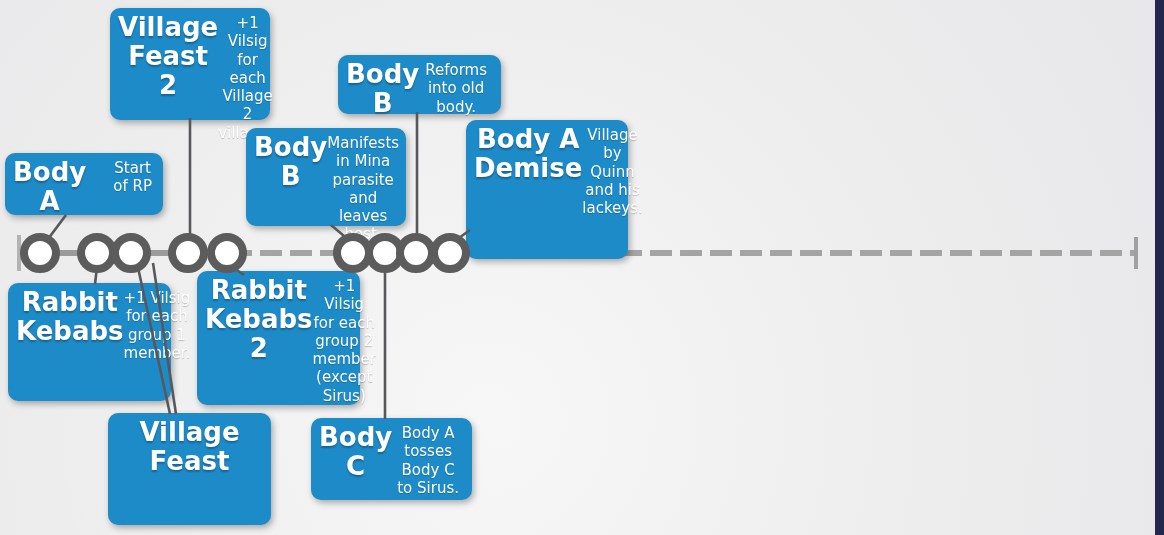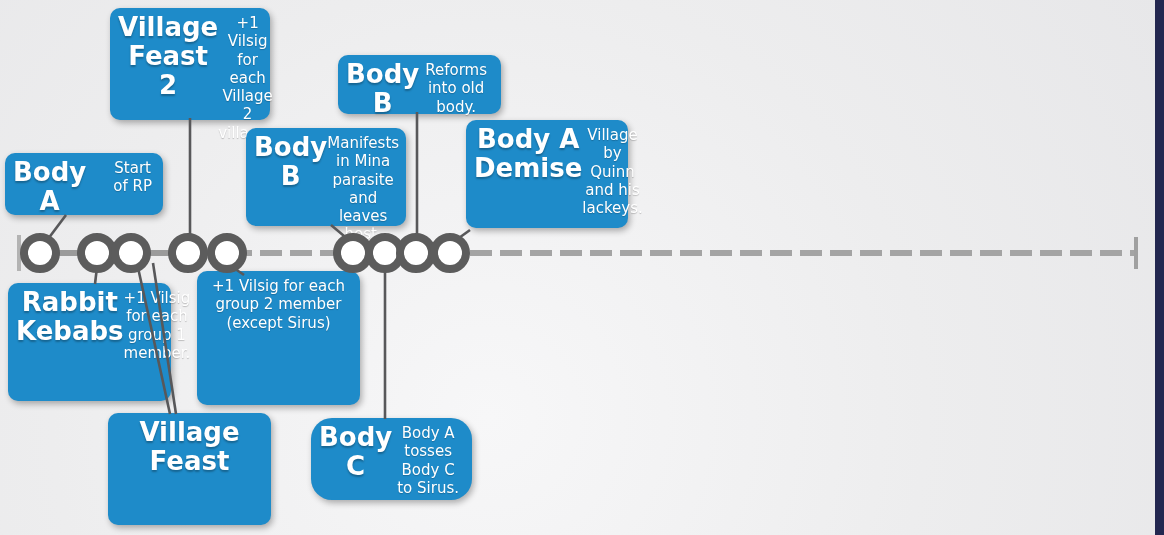--- a/index.html
+++ b/index.html
@@ -53,25 +53,25 @@
     text-shadow:0 2px 2px rgba(0,0,0,0.28);
   }
   .ev-desc{
     font-size:15px;font-weight:normal;line-height:1.22;margin-top:1px;
     text-shadow:0 1px 1px rgba(0,0,0,0.22);
   }
   .b-body-a          {left:5px;  top:153px; width:158px; height:62px;gap:24px;}
   .b-village-feast-2 {left:110px;top:8px;   width:160px; height:112px;}
   .b-body-b-reforms  {left:338px;top:55px;  width:163px; height:59px;}
   .b-body-b-manifests{left:246px;top:128px; width:160px; height:98px;}
-  .b-body-a-demise   {left:466px;top:120px; width:162px; height:108px;}
+  .b-body-a-demise   {left:466px;top:120px; width:162px; height:139px;}
   .b-rabbit-kebabs   {left:8px;  top:283px; width:163px; height:118px;}
   .b-rabbit-kebabs-2 {left:197px;top:271px; width:163px; height:134px;}
   .b-village-feast   {left:108px;top:413px; width:163px; height:112px;}
-  .b-body-c          {left:311px;top:418px; width:161px; height:82px;border-radius:21px;}
+  .b-body-c          {left:311px;top:418px; width:161px; height:82px;}
 </style>
 </head>
 <body>
 
 <div class="stage">
 
   <div class="dash-line"></div>
   <div class="cluster-bar bar-1"></div>
   <div class="cluster-bar bar-2"></div>
   <div class="cap cap-left"></div>
@@ -114,20 +114,21 @@
     <div class="ev-title">Body A Demise</div>
     <div class="ev-desc">Village by Quinn and his lackeys.</div>
   </div>
 
   <div class="event-box b-rabbit-kebabs">
     <div class="ev-title">Rabbit Kebabs</div>
     <div class="ev-desc">+1 Vilsig for each group 1 member.</div>
   </div>
 
   <div class="event-box b-rabbit-kebabs-2">
+    <div class="ev-title">Rabbit Kebabs 2</div>
     <div class="ev-desc">+1 Vilsig for each group 2 member (except Sirus)</div>
   </div>
 
   <div class="event-box b-village-feast">
     <div class="ev-title">Village Feast</div>
   </div>
 
   <div class="event-box b-body-c">
     <div class="ev-title">Body C</div>
     <div class="ev-desc">Body A tosses Body C to Sirus.</div>

